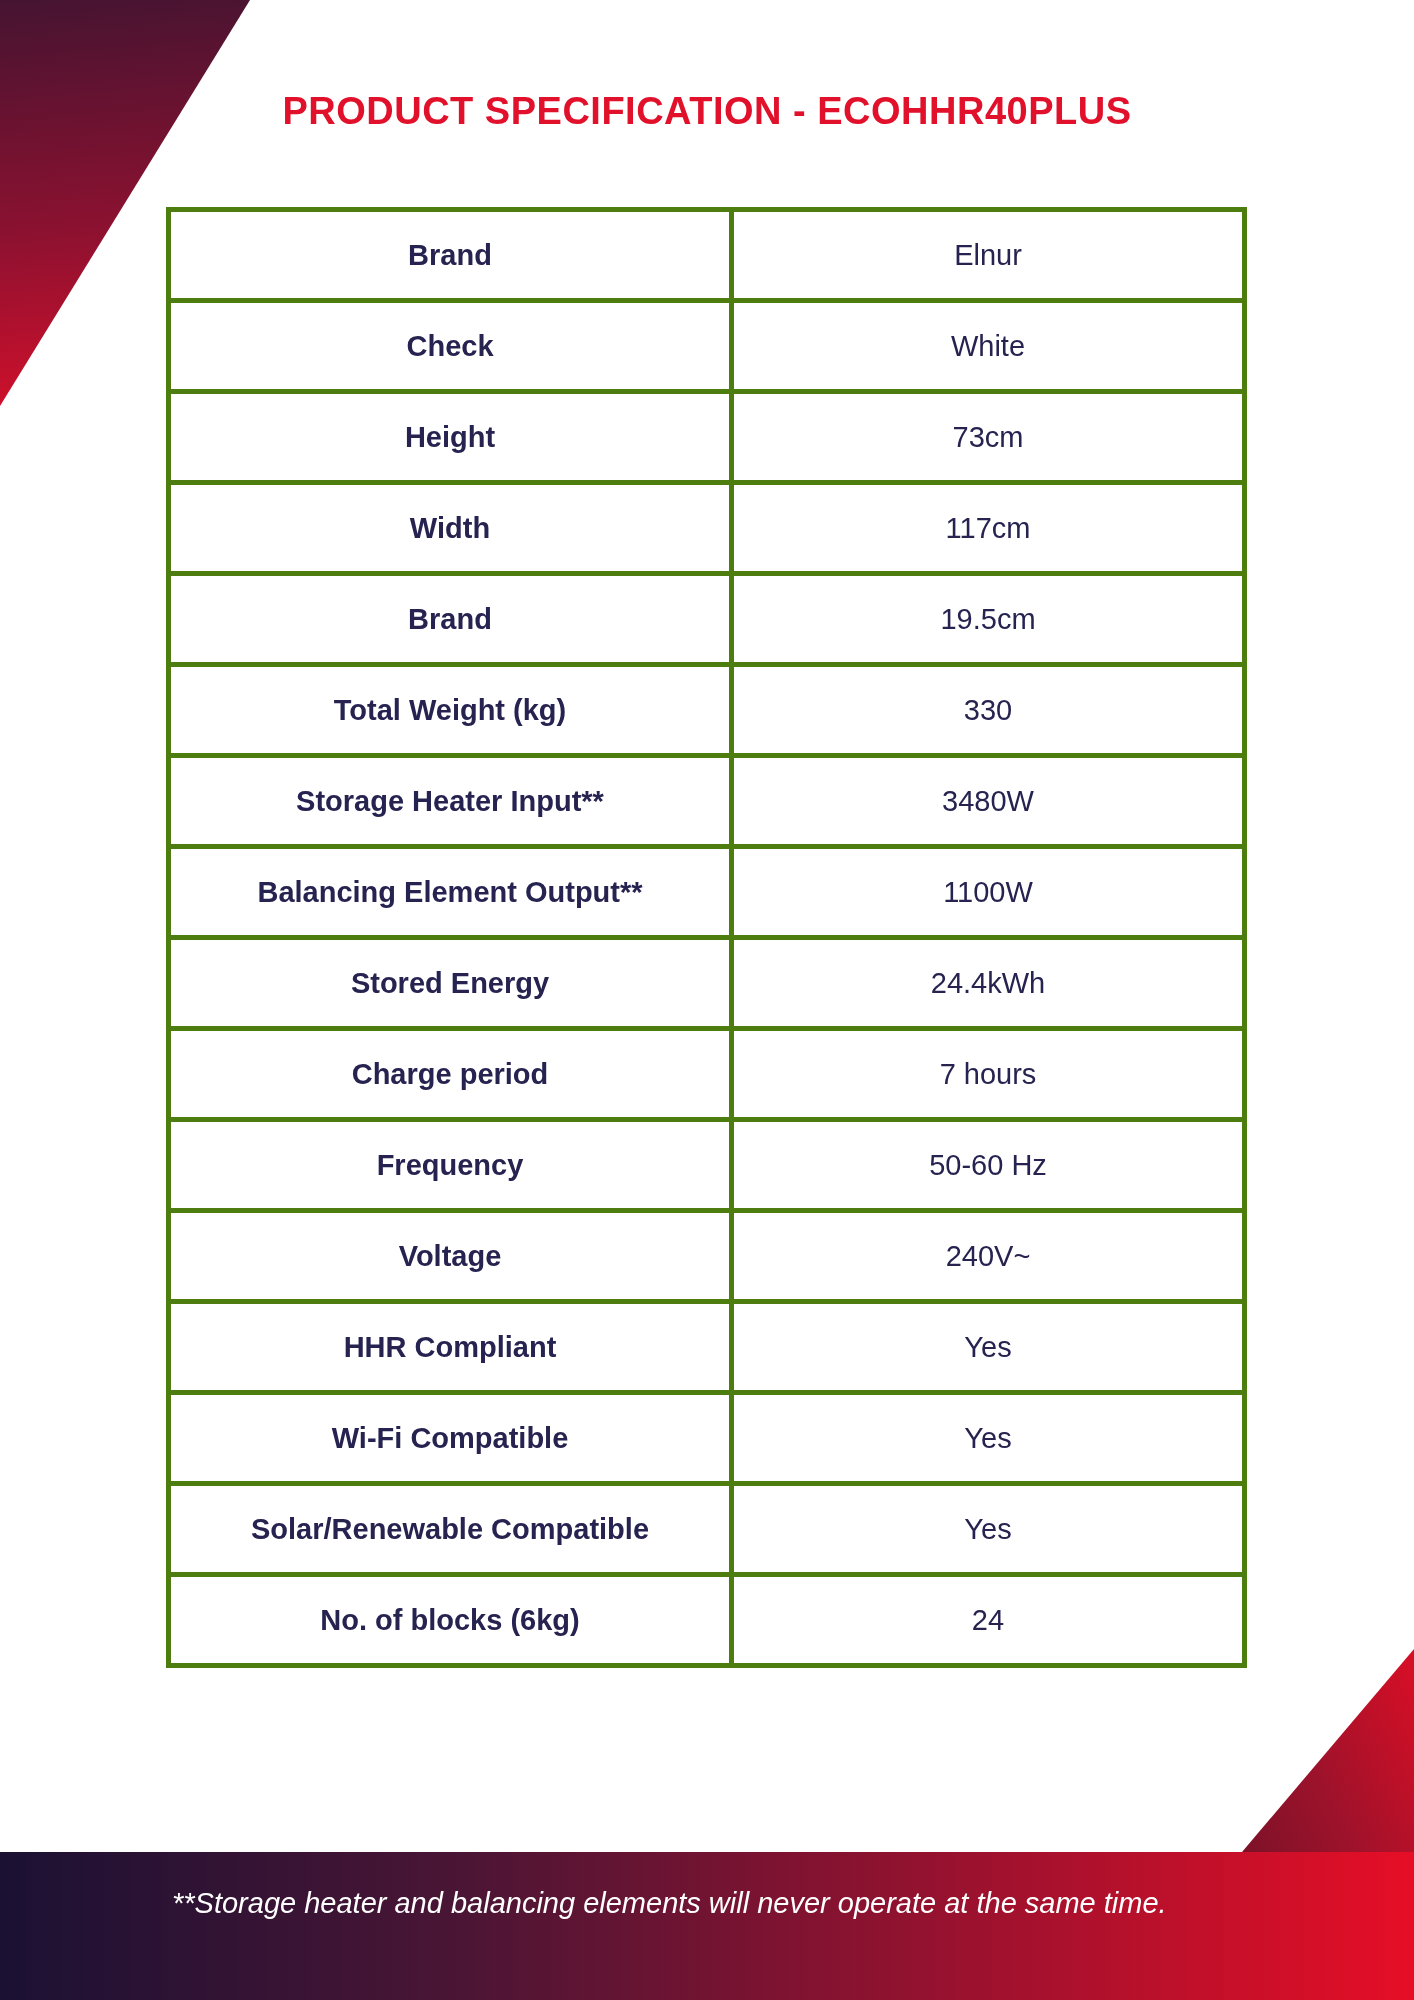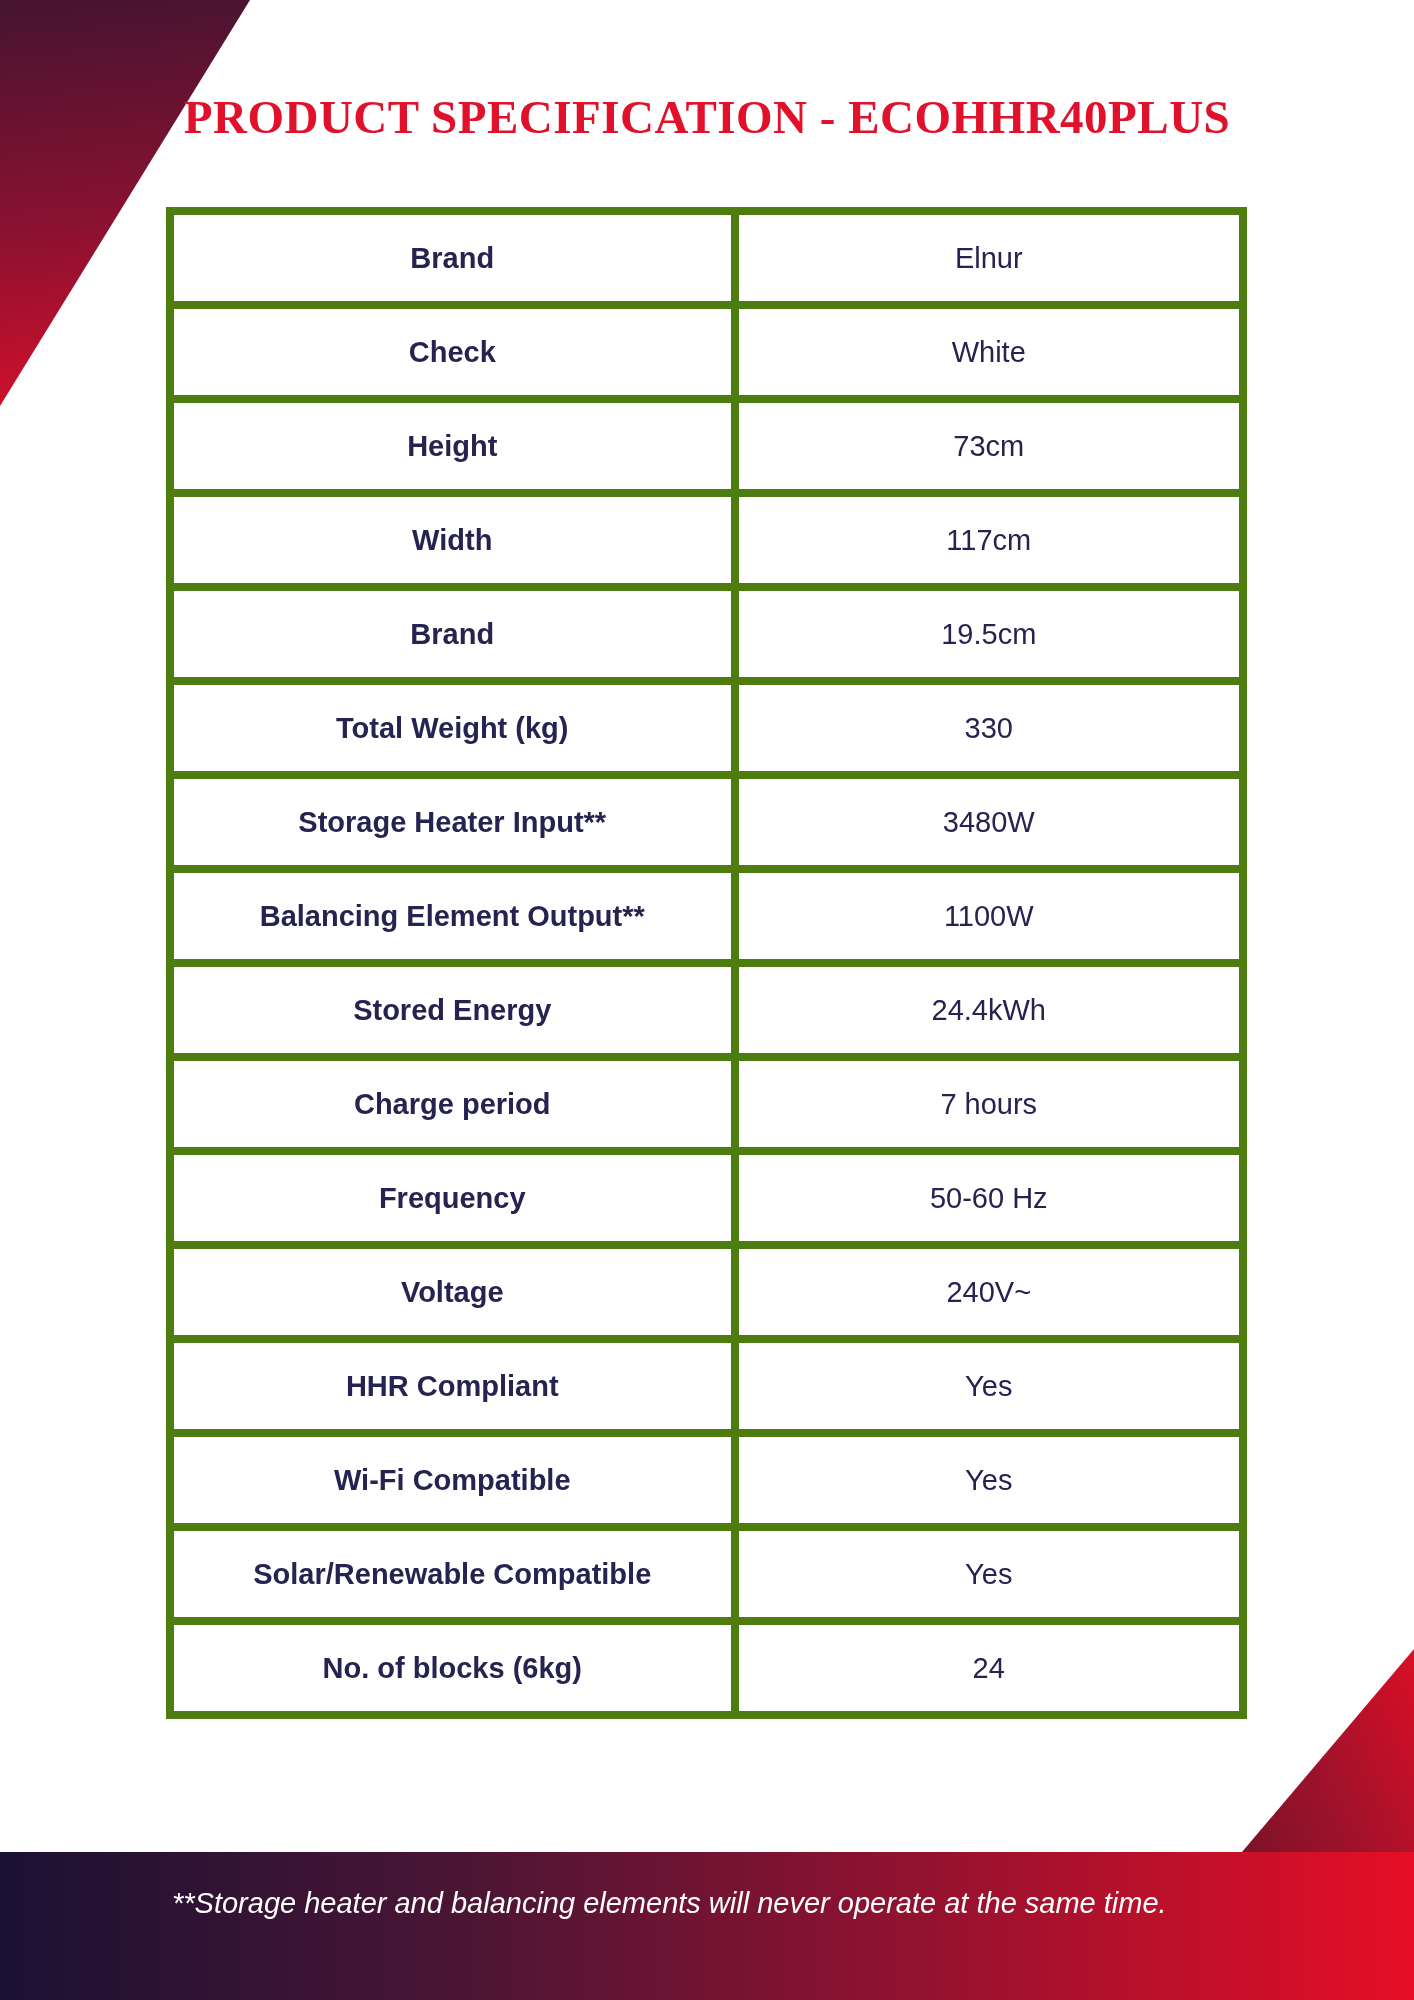--- a/index.html
+++ b/index.html
@@ -31,40 +31,39 @@
     background: linear-gradient(245deg, #d40f26 5%, #9c122b 60%, #7c1228 100%);
     clip-path: polygon(100% 0, 100% 100%, 0 100%);
   }
 
   
   .title {
     position: absolute;
     left: 0; top: 90px;
     width: 100%;
     text-align: center;
-    font-size: 47px;
+    font-size: 38px;
     font-weight: bold;
     letter-spacing: 0.5px;
     color: #e1112b;
-    font-family: Liberation Serif, serif;
   }
 
   
   .spec-table-wrap {
     position: absolute;
     left: 166px; top: 207px;
     width: 1081px;
   }
   table.spec {
     width: 100%;
     border-collapse: collapse;
     table-layout: fixed;
   }
   table.spec td {
-    border: 8px solid #4d7c0f;
+    border: 5px solid #4d7c0f;
     height: 86px;
     text-align: center;
     vertical-align: middle;
     color: #262350;
     font-size: 29px;
     padding: 0 10px;
   }
   table.spec td.label {
     font-weight: bold;
     width: 50%;

